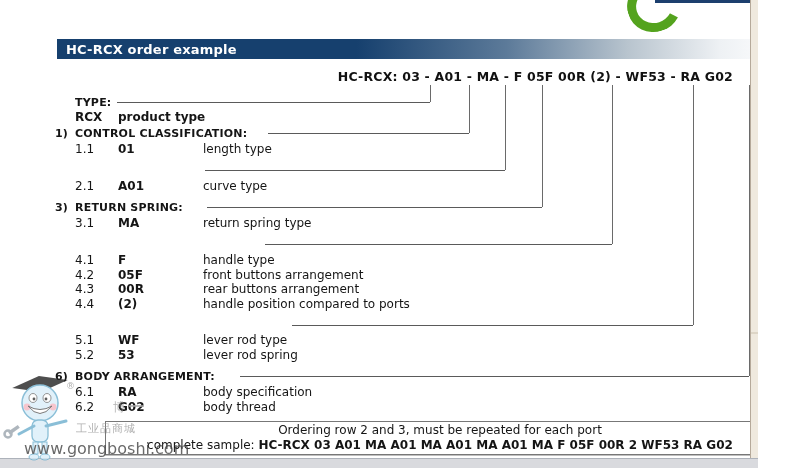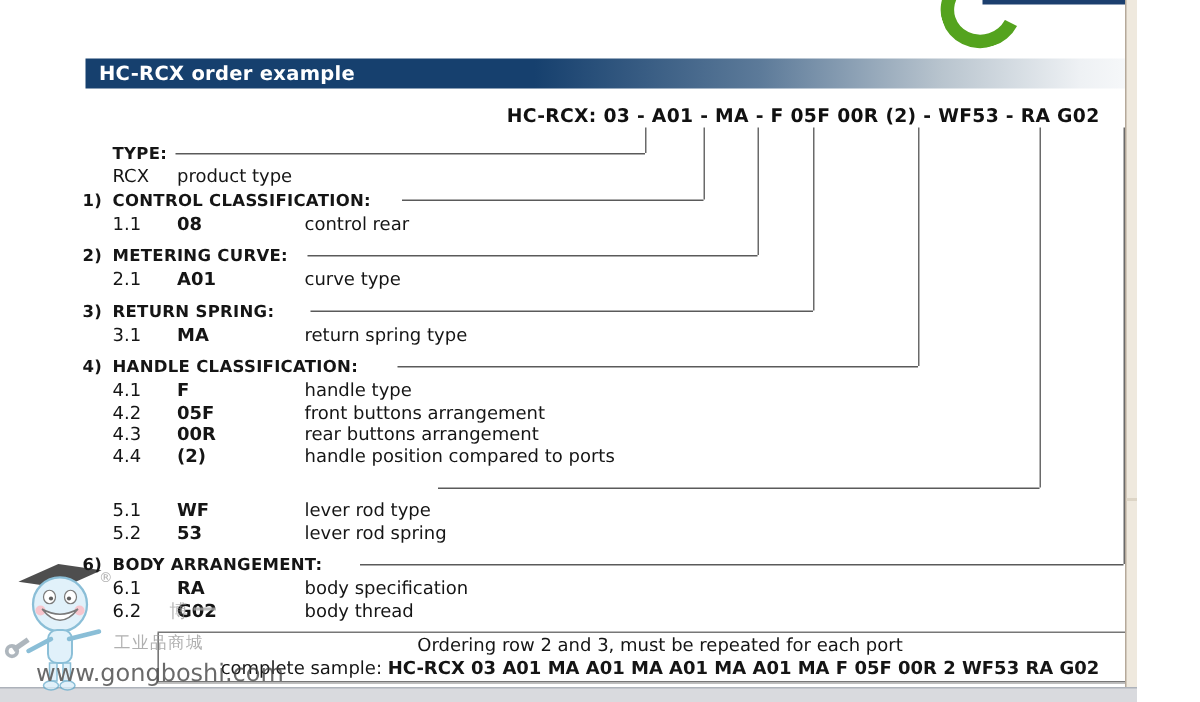--- a/index.html
+++ b/index.html
@@ -21,21 +21,21 @@
   
   .code-line{position:absolute;top:69px;right:25px;font-size:12.5px;font-weight:bold;
     letter-spacing:.2px;white-space:nowrap;color:#111;}
   
   .sec-title{position:absolute;left:55px;font-size:11px;font-weight:bold;letter-spacing:.2px;white-space:nowrap;}
   .sec-title .n{display:inline-block;width:20px;}
   .row{position:absolute;left:75px;height:14px;font-size:12px;white-space:nowrap;}
   .row .c1{position:absolute;left:0;font-weight:normal;}
   .row .c2{position:absolute;left:43px;font-weight:bold;}
   .row .c3{position:absolute;left:128px;font-weight:normal;}
-  .row.plain .c1,.row.plain .c2{font-weight:normal;}
+  .row.plain .c1,.row.plain .c2{font-weight:bold;}
   
   .hline{position:absolute;height:1px;background:#5a5a5a;}
   .vline{position:absolute;width:1px;background:#6a6a6a;}
   
   .note{position:absolute;left:105px;top:421px;width:668px;height:32px;border:1px solid #777;
     box-shadow:0 1px 0 rgba(0,0,0,.25);display:flex;flex-direction:column;justify-content:center;
     align-items:center;font-size:12px;line-height:15px;background:transparent;}
   .note .l2 .cs{font-weight:bold;}
   
   .edge-right{position:absolute;right:0;top:0;width:7px;height:468px;background:#efe9de;border-left:1px solid #b5a99a;}
@@ -77,53 +77,47 @@
   <div class="hline" style="left:207px;top:207px;width:335px"></div>
   <div class="hline" style="left:265px;top:244px;width:347px"></div>
   <div class="hline" style="left:292px;top:325px;width:401px"></div>
   <div class="hline" style="left:240px;top:376px;width:509px"></div>
 
   <div class="sec-title" style="top:96px">
     <span class="n"></span><span>TYPE:</span>
   </div>
   <div class="row plain" style="top:110px">
     <span class="c1">RCX</span>
-    <span class="c2" style="font-weight:normal">product type</span>
+    <span class="c2" style="font-weight:bold">product type</span>
   </div>
 
   <div class="sec-title" style="top:127px">
     <span class="n">1)</span><span>CONTROL CLASSIFICATION:</span>
   </div>
   <div class="row" style="top:142px">
     <span class="c1">1.1</span>
-    <span class="c2">08</span>
-    <span class="c3">control rear</span>
-  </div>
-
-  <div class="sec-title" style="top:164px">
-    <span class="n">2)</span><span>METERING CURVE:</span>
-  </div>
+    <span class="c2">01</span>
+    <span class="c3">length type</span>
+  </div>
+
   <div class="row" style="top:179px">
     <span class="c1">2.1</span>
     <span class="c2">A01</span>
     <span class="c3">curve type</span>
   </div>
 
   <div class="sec-title" style="top:201px">
     <span class="n">3)</span><span>RETURN SPRING:</span>
   </div>
   <div class="row" style="top:216px">
     <span class="c1">3.1</span>
     <span class="c2">MA</span>
     <span class="c3">return spring type</span>
   </div>
 
-  <div class="sec-title" style="top:238px">
-    <span class="n">4)</span><span>HANDLE CLASSIFICATION:</span>
-  </div>
   <div class="row" style="top:253px">
     <span class="c1">4.1</span>
     <span class="c2">F</span>
     <span class="c3">handle type</span>
   </div>
   <div class="row" style="top:268px">
     <span class="c1">4.2</span>
     <span class="c2">05F</span>
     <span class="c3">front buttons arrangement</span>
   </div>

